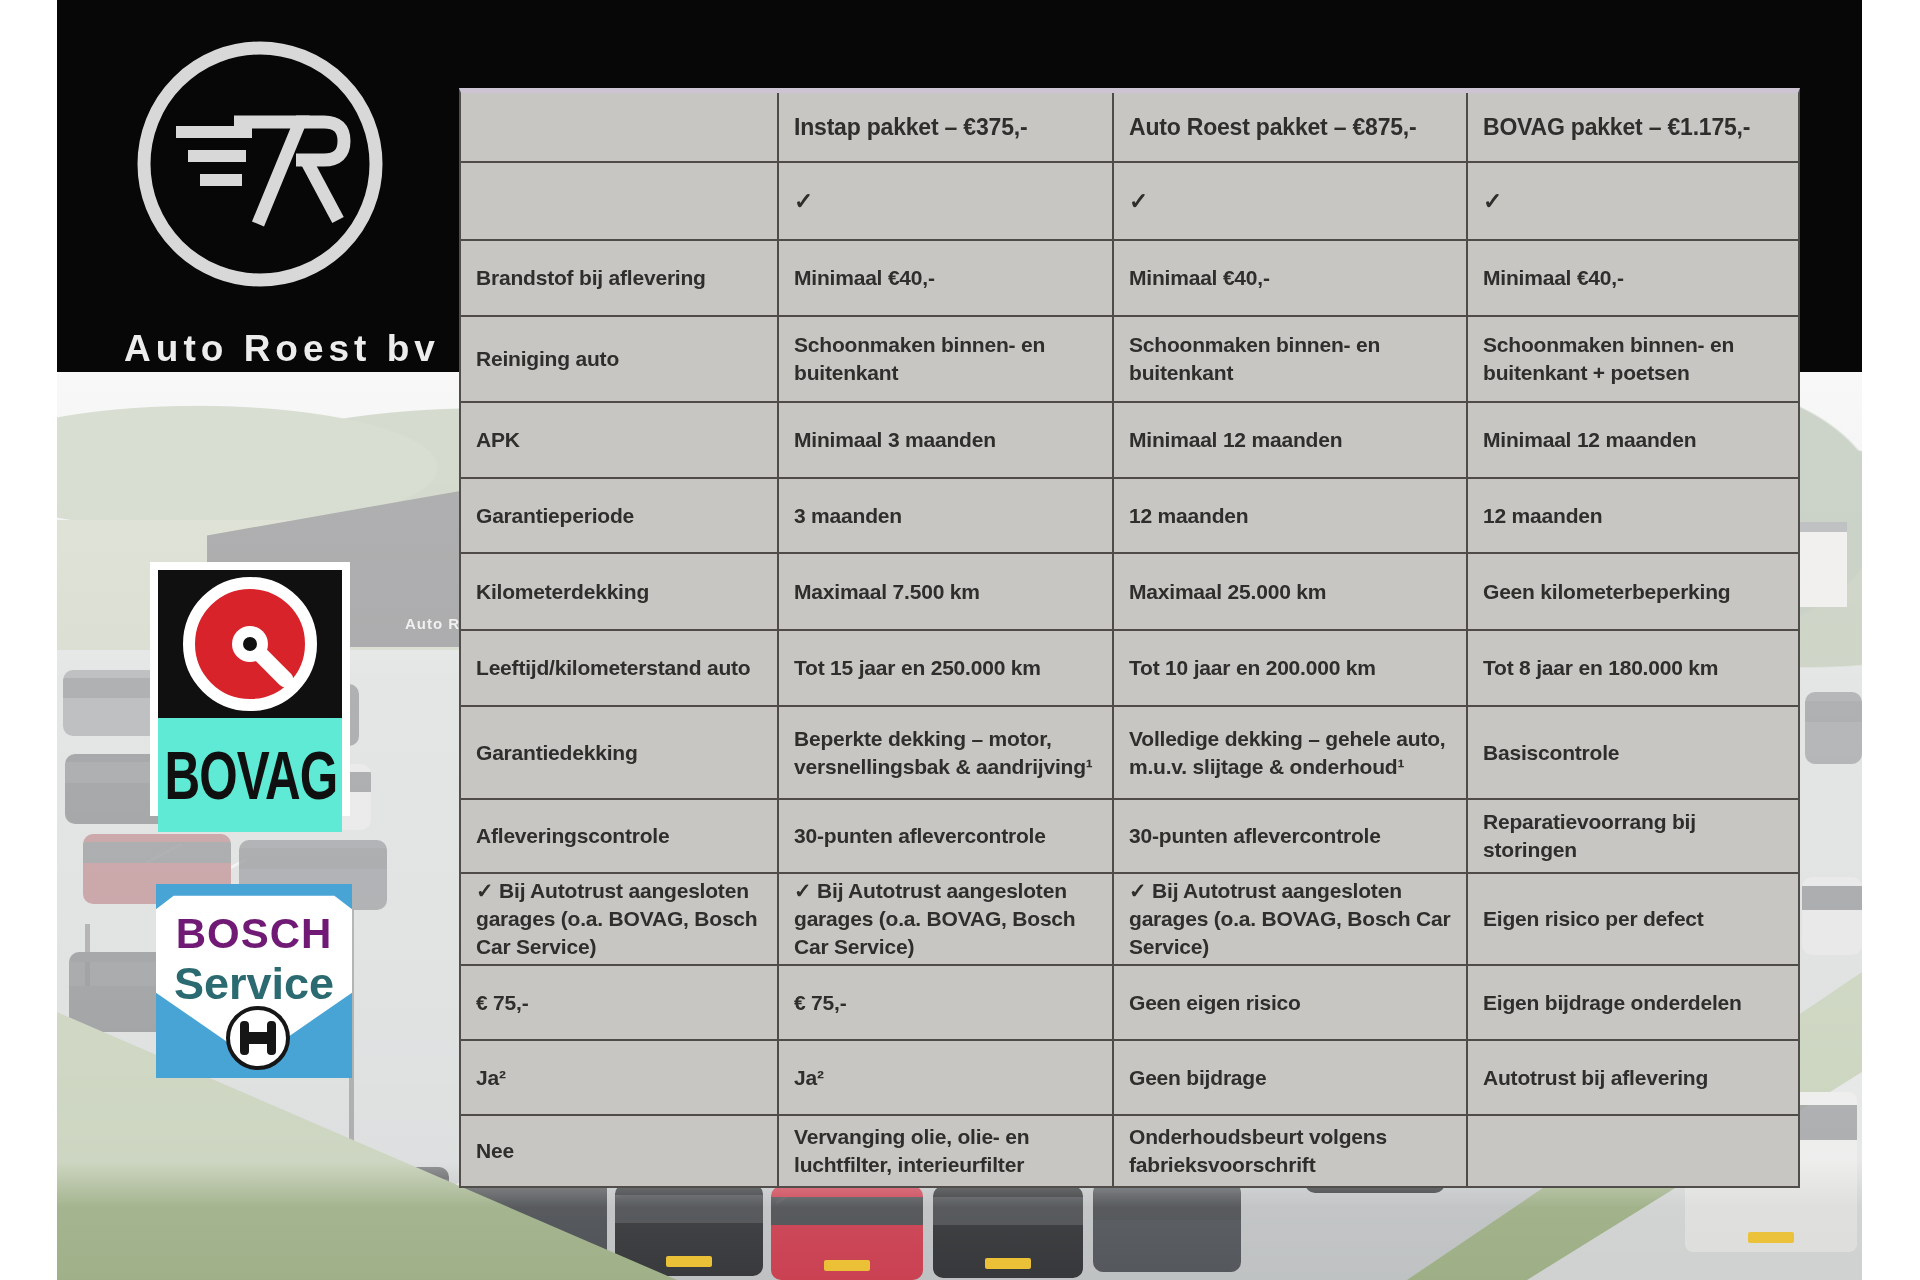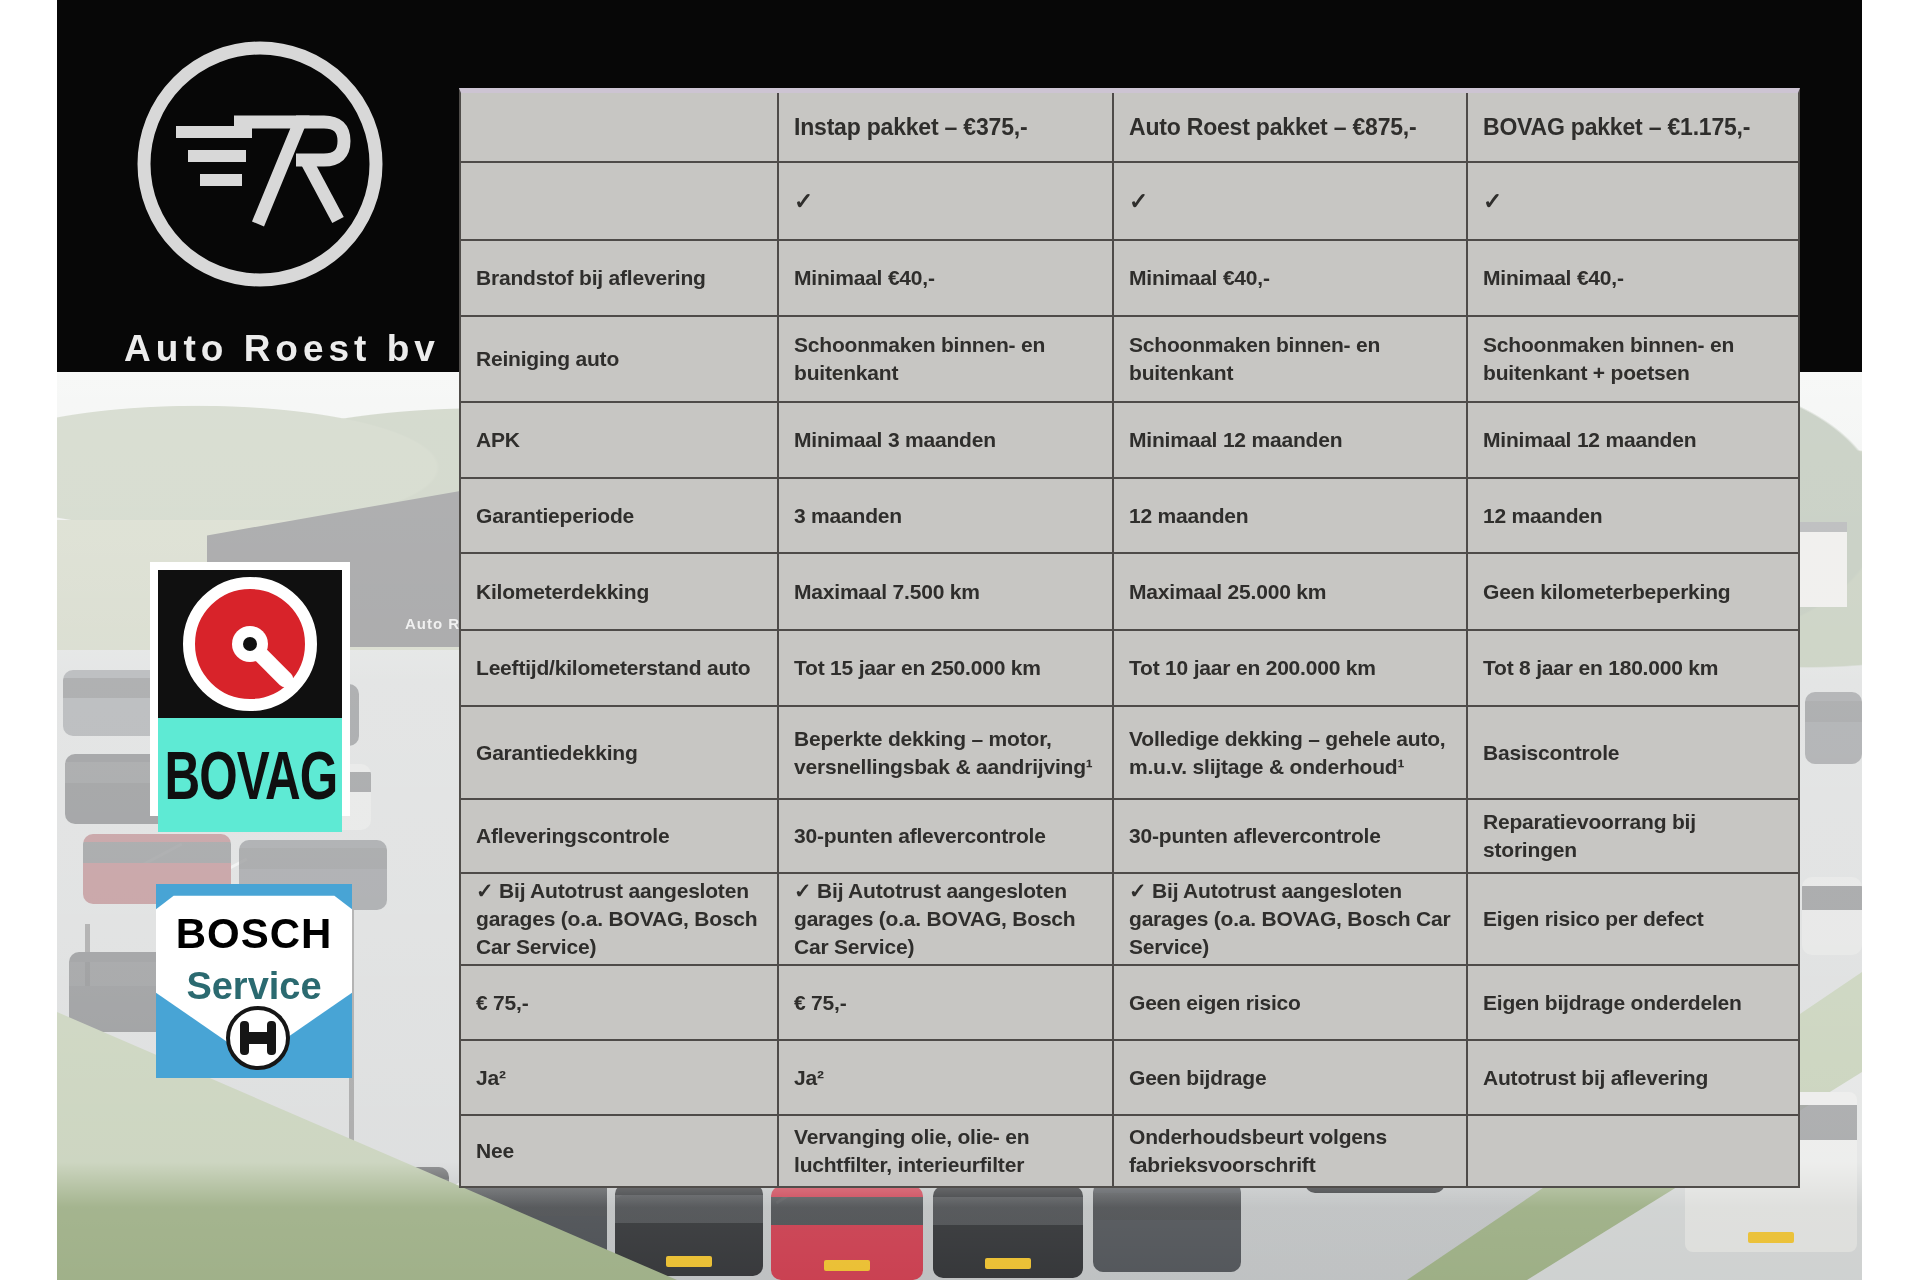--- a/index.html
+++ b/index.html
@@ -63,23 +63,23 @@
   .bovag-donut{position:absolute;left:50%;top:50%;width:36px;height:36px;margin:-18px 0 0 -18px;
                border-radius:50%;background:#ffffff;}
   .bovag-donut::after{content:"";position:absolute;left:50%;top:50%;width:14px;height:14px;margin:-7px 0 0 -7px;
                border-radius:50%;background:#101010;}
   .bovag-bottom{width:100%;height:114px;background:#5eead4;display:flex;align-items:center;justify-content:flex-end;}
   .bovag-text{font-size:52px;font-weight:bold;color:#101010;letter-spacing:-1px;transform:scale(.95,1.32);}
   .bosch{position:absolute;left:156px;top:884px;width:196px;height:194px;background:#48a4d5;}
   .bosch-shield{position:absolute;inset:0;background:#ffffff;
      clip-path:polygon(9% 6%,91% 6%,100% 13%,100% 56%,50% 91%,0 56%,0 13%);}
   .bosch-word{position:absolute;left:0;top:26px;width:100%;text-align:center;
-              font-size:42px;font-weight:bold;color:#000000;letter-spacing:1px;}
+              font-size:42px;font-weight:bold;color:#701a75;letter-spacing:1px;}
   .service-word{position:absolute;left:0;top:74px;width:100%;text-align:center;
-              font-size:38px;font-weight:bold;color:#2b6a70;margin-top:7px;}
+              font-size:45px;font-weight:bold;color:#2b6a70;}
   .bosch-symbol{position:absolute;left:50%;top:122px;width:56px;height:56px;margin-left:-28px;
               border:4px solid #161616;border-radius:50%;background:#ffffff;}
   .bosch-symbol .vbar{position:absolute;top:11px;width:9px;height:34px;background:#161616;border-radius:4px;}
   .bosch-symbol .vbar.l{left:10px;} .bosch-symbol .vbar.r{right:10px;}
   .bosch-symbol .hbar{position:absolute;left:16px;top:22px;width:24px;height:12px;background:#161616;}
 
   
   .grid{position:absolute;left:459px;top:88px;width:1341px;height:1100px;box-sizing:border-box;
         border:2px solid #504d4a;border-top:5px solid #cdc4d3;background:#c7c6c3;
         display:grid;grid-template-columns:318px 335px 354px 330px;

